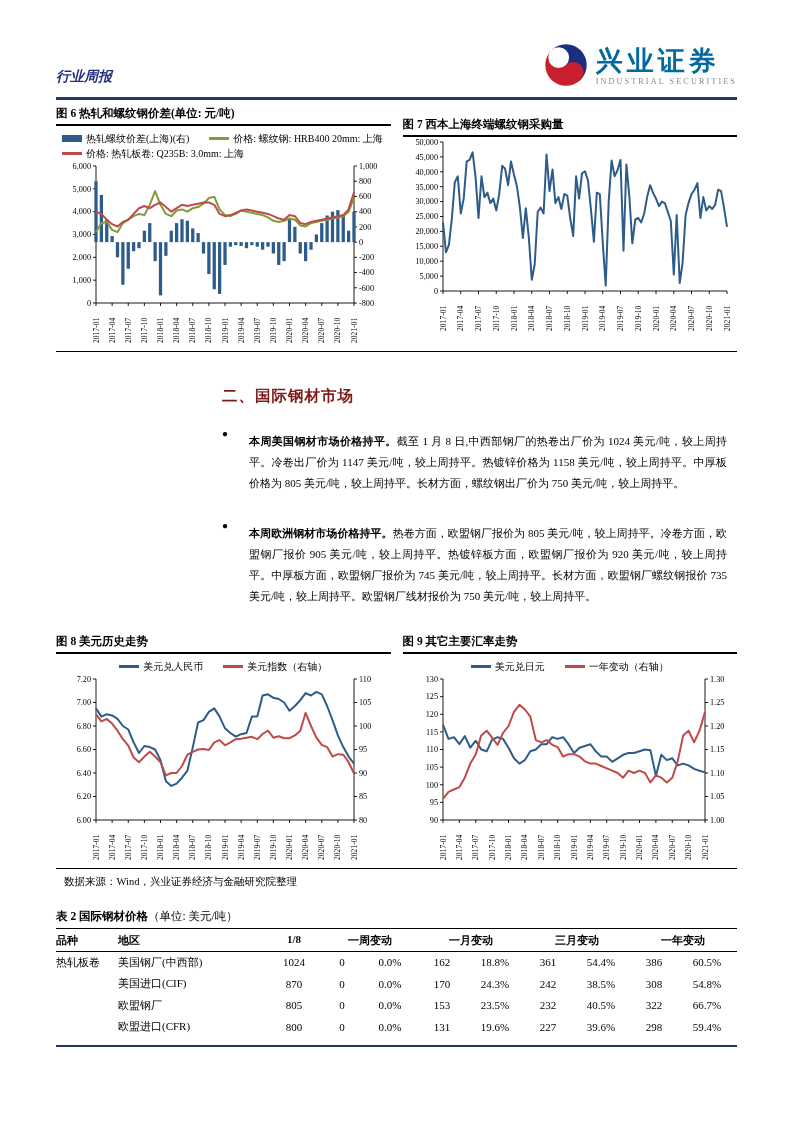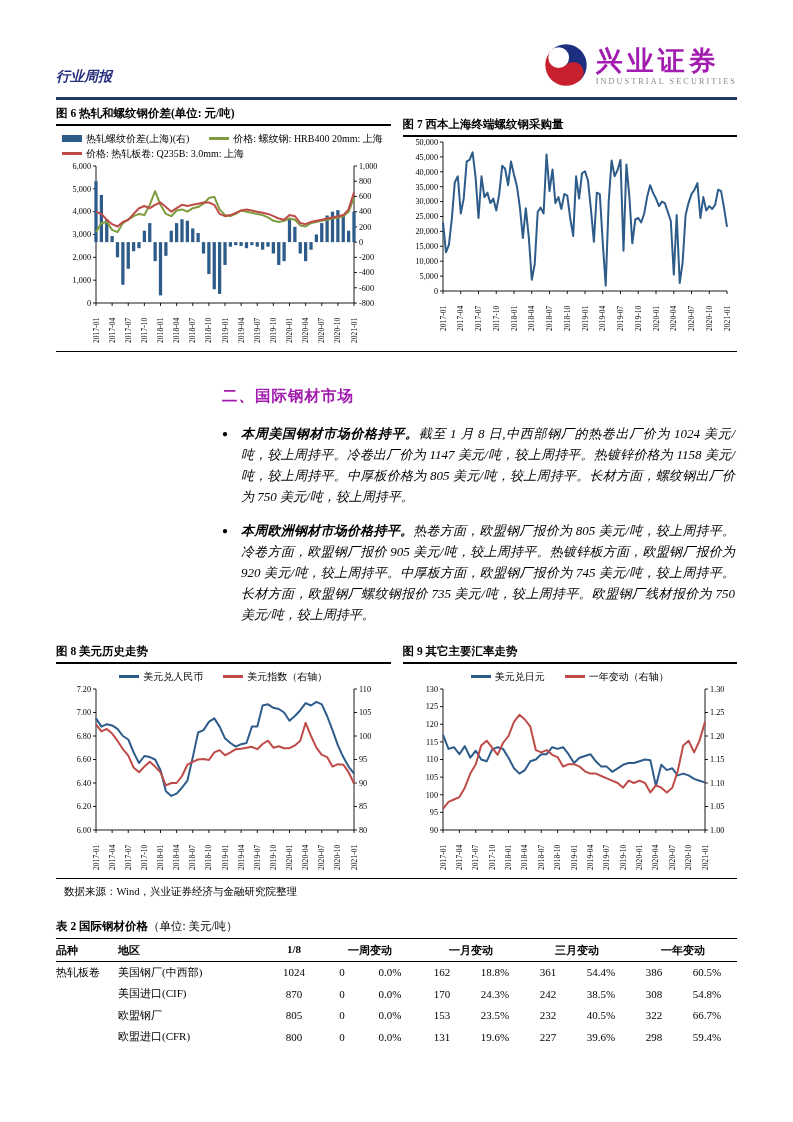--- a/index.html
+++ b/index.html
@@ -4,41 +4,41 @@
 <style>
   html,body{margin:0;padding:0;background:#fff;}
   .page{width:793px;height:1050px;position:relative;overflow:hidden;background:#fff;
         font-family:"Liberation Serif",serif;color:#000;}
   
   .hd{display:flex;justify-content:space-between;align-items:flex-end;padding:42px 56px 0 56px;}
   .report-type{font-family:"Liberation Sans",sans-serif;font-style:italic;font-weight:bold;
                font-size:14px;color:#27307E;padding-bottom:6px;}
   .brand{display:flex;align-items:center;gap:7px;}
   .brand-txt{display:flex;flex-direction:column;line-height:1;}
-  .brand-cn{font-weight:bold;font-size:27px;color:#a21caf;letter-spacing:4px;}
+  .brand-cn{font-weight:bold;font-size:27px;color:#0369a1;letter-spacing:4px;}
   .brand-en{font-size:8.2px;color:#8a8a8a;letter-spacing:2.1px;margin-top:3px;font-family:"Liberation Serif",serif;}
   .hd-rule{height:2.5px;background:#1F3864;margin:5px 56px 0 56px;}
   
   .figwrap{margin:0 56px;border-bottom:1px solid #000;display:flex;gap:12px;padding-top:3px;align-items:center;}
   .fig{flex:1;min-width:0;}
   .fig-title{font-weight:bold;font-size:11.5px;padding:3px 0 3px 0;border-bottom:2.5px solid #000;}
   .legend{display:flex;flex-wrap:wrap;column-gap:20px;row-gap:1px;font-size:10px;
           padding:6px 0 0 6px;align-items:center;}
   .legend.center{justify-content:center;padding-left:0;}
   .litem{display:flex;align-items:center;gap:4px;white-space:nowrap;}
   .sw{display:inline-block;width:20px;}
   svg text{font-family:"Liberation Serif",serif;}
   .source{margin:0 56px;font-size:10.5px;padding:6px 0 4px 8px;}
   
   .section-h{margin:34px 56px 0 222px;font-family:"Liberation Sans",sans-serif;
-             font-weight:bold;font-size:15.5px;color:#a21caf;letter-spacing:1px;}
+             font-weight:bold;font-size:15.5px;color:#7f1d1d;letter-spacing:1px;}
   .bullets{margin:16px 58px 0 222px;}
   .bullet{display:flex;gap:13px;margin-bottom:13px;}
   .dot{font-size:10px;line-height:21px;}
-  .bullet p{margin:0;font-size:13px;line-height:21px;text-align:justify;font-style:italic;}
+  .bullet p{margin:8px;font-size:11px;line-height:21px;text-align:justify;}
   .lead{font-weight:bold;}
   
   .tbl-cap{margin:16px 56px 0 56px;font-size:11.5px;}
   .tbl-cap .cap-b{font-weight:bold;}
   .tbl{margin:4px 56px 0 56px;border-top:1px solid #000;font-size:11px;}
   .tr-h{display:grid;grid-template-columns:62px 148px 56px 96px 106px 106px 106px;
         font-weight:bold;padding:4px 0 3px 0;border-bottom:1.5px solid #000;}
   .tr{display:grid;grid-template-columns:62px 148px 56px 40px 56px 48px 58px 48px 58px 48px 58px;
       height:21.5px;align-items:center;}
   .tr:first-of-type{margin-top:3px;}

